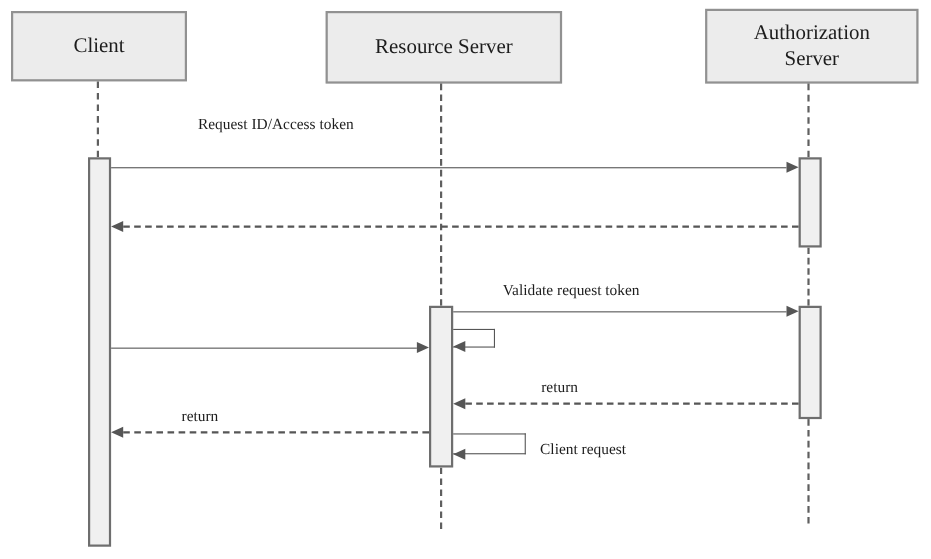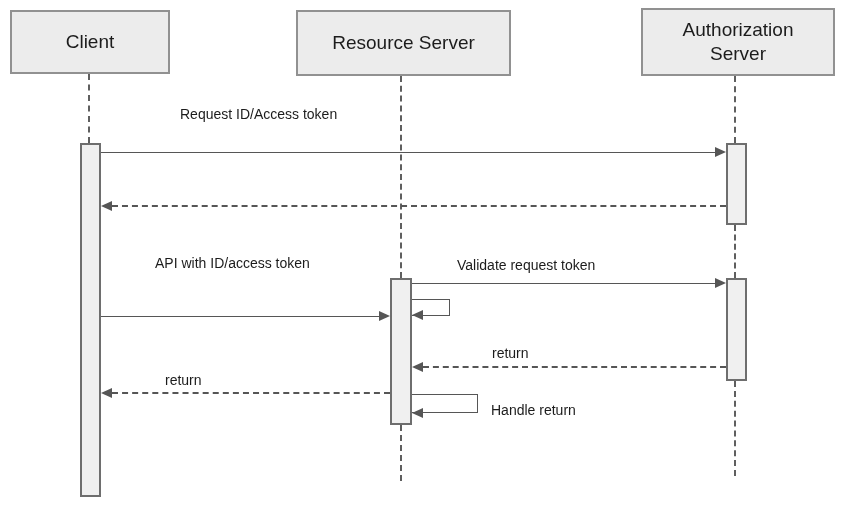--- a/index.html
+++ b/index.html
@@ -1,18 +1,18 @@
 <!DOCTYPE html>
 <html><head>
 <meta charset="utf-8">
 <style>
   html,body{margin:0;padding:0;background:#fff;}
   .canvas{
     position:relative;width:846px;height:508px;background:#ffffff;overflow:hidden;
-    font-family:Liberation Sans, sans-serif;color:#1c1c1c;
+    font-family:Liberation Serif, serif;color:#1c1c1c;
   }
   .pbox{
     position:absolute;box-sizing:border-box;background:#ececec;border:2px solid #919191;
     display:flex;align-items:center;justify-content:center;text-align:center;
     font-size:19px;line-height:24px;
   }
   .pbox .plabel{display:block;}
   .lifeline{position:absolute;width:0;border-left:2px dashed #5f5f5f;}
   .activation{position:absolute;box-sizing:border-box;background:#f0f0f0;border:2px solid #6e6e6e;}
   .line-solid{position:absolute;height:0;border-top:1px solid #565656;}
@@ -52,36 +52,35 @@
   <div class="activation" style="left:726px;top:143px;width:21px;height:82px"></div>
   <div class="activation" style="left:726px;top:278px;width:21px;height:103px"></div>
 
   <div class="msg-label wrap" style="left:180px;top:102px;width:175px">Request ID/Access token</div>
   <div class="line-solid" style="left:101px;top:152px;width:614px"></div>
   <div class="arrow-right" style="left:715px;top:147px"></div>
 
   <div class="arrow-left" style="left:101px;top:201px"></div>
   <div class="line-dashed" style="left:112px;top:205px;width:614px"></div>
 
-  <div class="msg-label wrap" style="left:155px;top:251px;width:180px">API with ID/access token</div>
   <div class="line-solid" style="left:101px;top:316px;width:278px"></div>
   <div class="arrow-right" style="left:379px;top:311px"></div>
 
   <div class="msg-label" style="left:457px;top:253px">Validate request token</div>
   <div class="line-solid" style="left:412px;top:283px;width:303px"></div>
   <div class="arrow-right" style="left:715px;top:278px"></div>
 
   <div class="self-loop" style="left:412px;top:299px;width:38px;height:17px"></div>
   <div class="arrow-left" style="left:412px;top:310px"></div>
 
   <div class="msg-label" style="left:492px;top:341px">return</div>
   <div class="arrow-left" style="left:412px;top:362px"></div>
   <div class="line-dashed" style="left:423px;top:366px;width:303px"></div>
 
   <div class="msg-label" style="left:165px;top:368px">return</div>
   <div class="arrow-left" style="left:101px;top:388px"></div>
   <div class="line-dashed" style="left:112px;top:392px;width:278px"></div>
 
   <div class="self-loop" style="left:412px;top:394px;width:66px;height:19px"></div>
   <div class="arrow-left" style="left:412px;top:408px"></div>
-  <div class="msg-label" style="left:491px;top:398px">Handle return</div>
+  <div class="msg-label" style="left:491px;top:398px">Client request</div>
 
 </div>
 
 </body></html>

